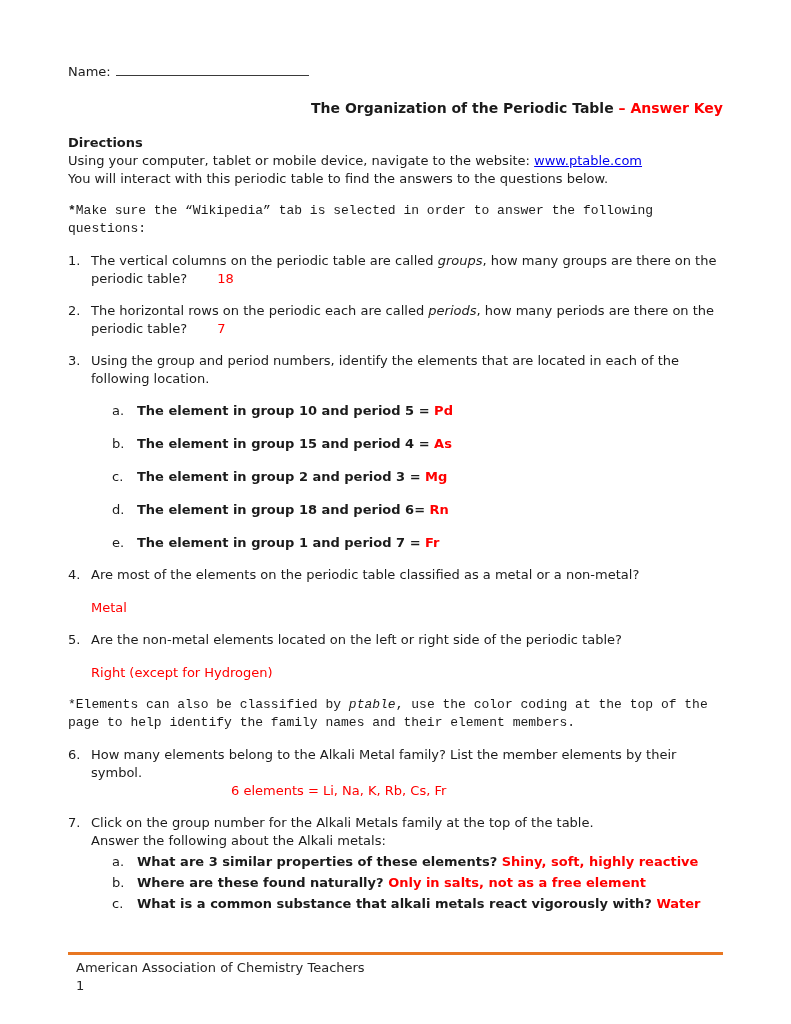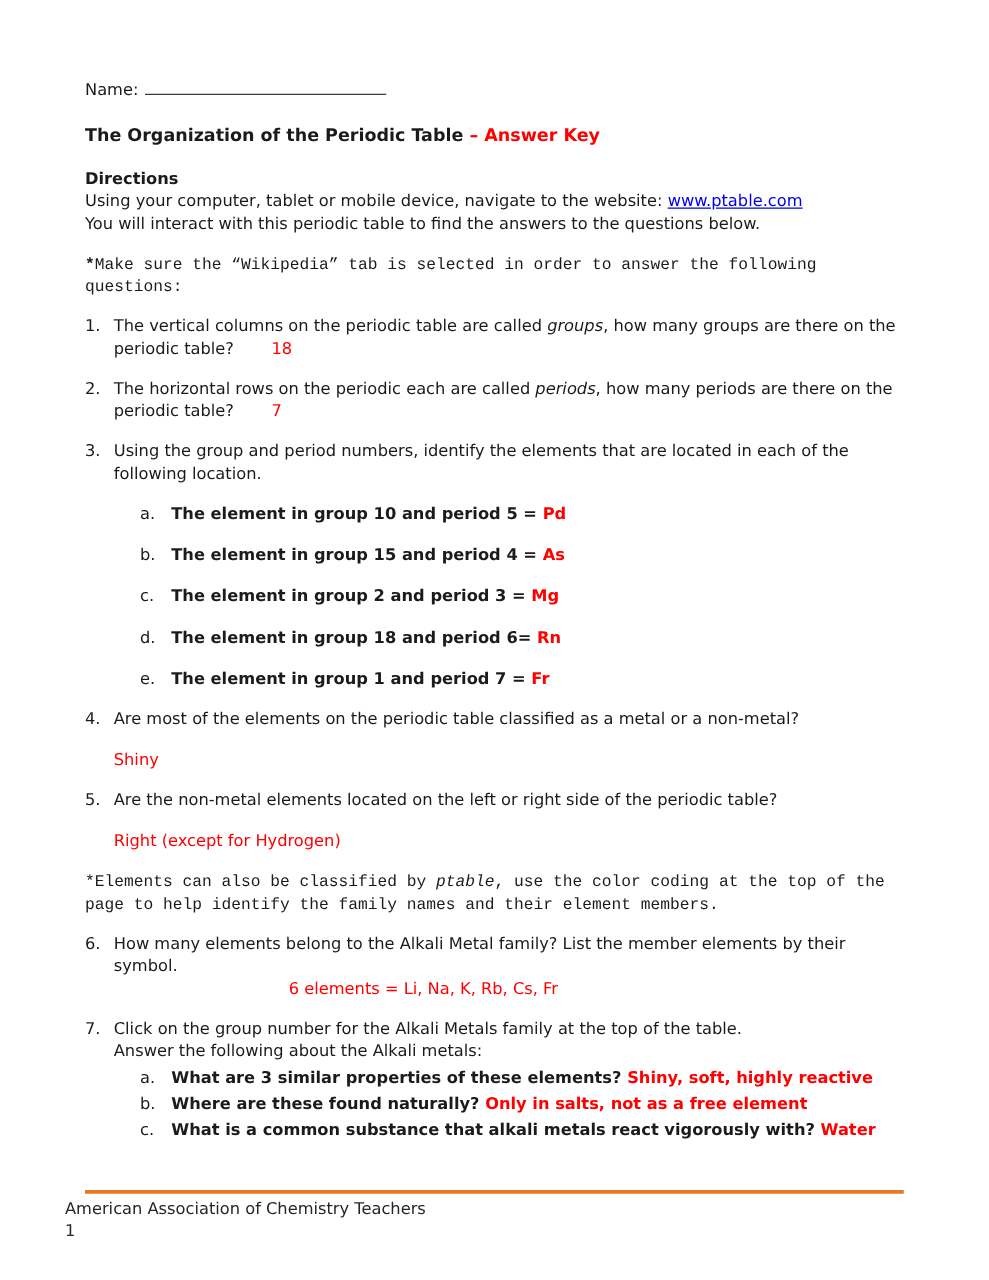--- a/index.html
+++ b/index.html
@@ -26,21 +26,21 @@
     margin-left: 5px;
     border-bottom: 1.5px solid #3a3a3a;
     vertical-align: baseline;
   }
 
   .title {
     margin: 18px 0 0 0;
     font-size: 14px;
     line-height: 18px;
     font-weight: bold;
-    text-align: left;
+    text-align: right;
   }
   .title .red-part { color: var(--answer_red, #ff0000); }
 
   .heading { font-weight: bold; margin-top: 17px; }
   .para { margin: 0; }
   .note { margin: 14px 0 0 0; font-family: Liberation Mono, monospace; }
 
   a.link {
     color: var(--link_blue, #0000ee);
     text-decoration: underline;
@@ -66,21 +66,21 @@
   .footer-rule {
     position: absolute;
     left: 68px;
     top: 952px;
     width: 655px;
     height: 3px;
     background: var(--rule_orange, #e87722);
   }
   .footer-row {
     position: absolute;
-    left: 52px;
+    left: 76px;
     top: 959px;
     width: 655px;
     display: flex;
     justify-content: space-between;
     color: #262626;
     flex-direction: column;
   }
 </style>
 </head>
 <body>
@@ -144,21 +144,21 @@
         <span class="subletter">e.</span>
         <span class="subbody"><span>The element in group 1 and period 7 = </span><span class="ans">Fr</span></span>
       </div>
     </div>
   </div>
 
   <div class="q">
     <span class="qnum">4.</span>
     <div class="qbody">
       <span>Are most of the elements on the periodic table classified as a metal or a non-metal?</span>
-      <div class="ans ans-block">Shiny</div>
+      <div class="ans ans-block">Metal</div>
     </div>
   </div>
 
   <div class="q">
     <span class="qnum">5.</span>
     <div class="qbody">
       <span>Are the non-metal elements located on the left or right side of the periodic table?</span>
       <div class="ans ans-block">Right (except for Hydrogen)</div>
     </div>
   </div>

